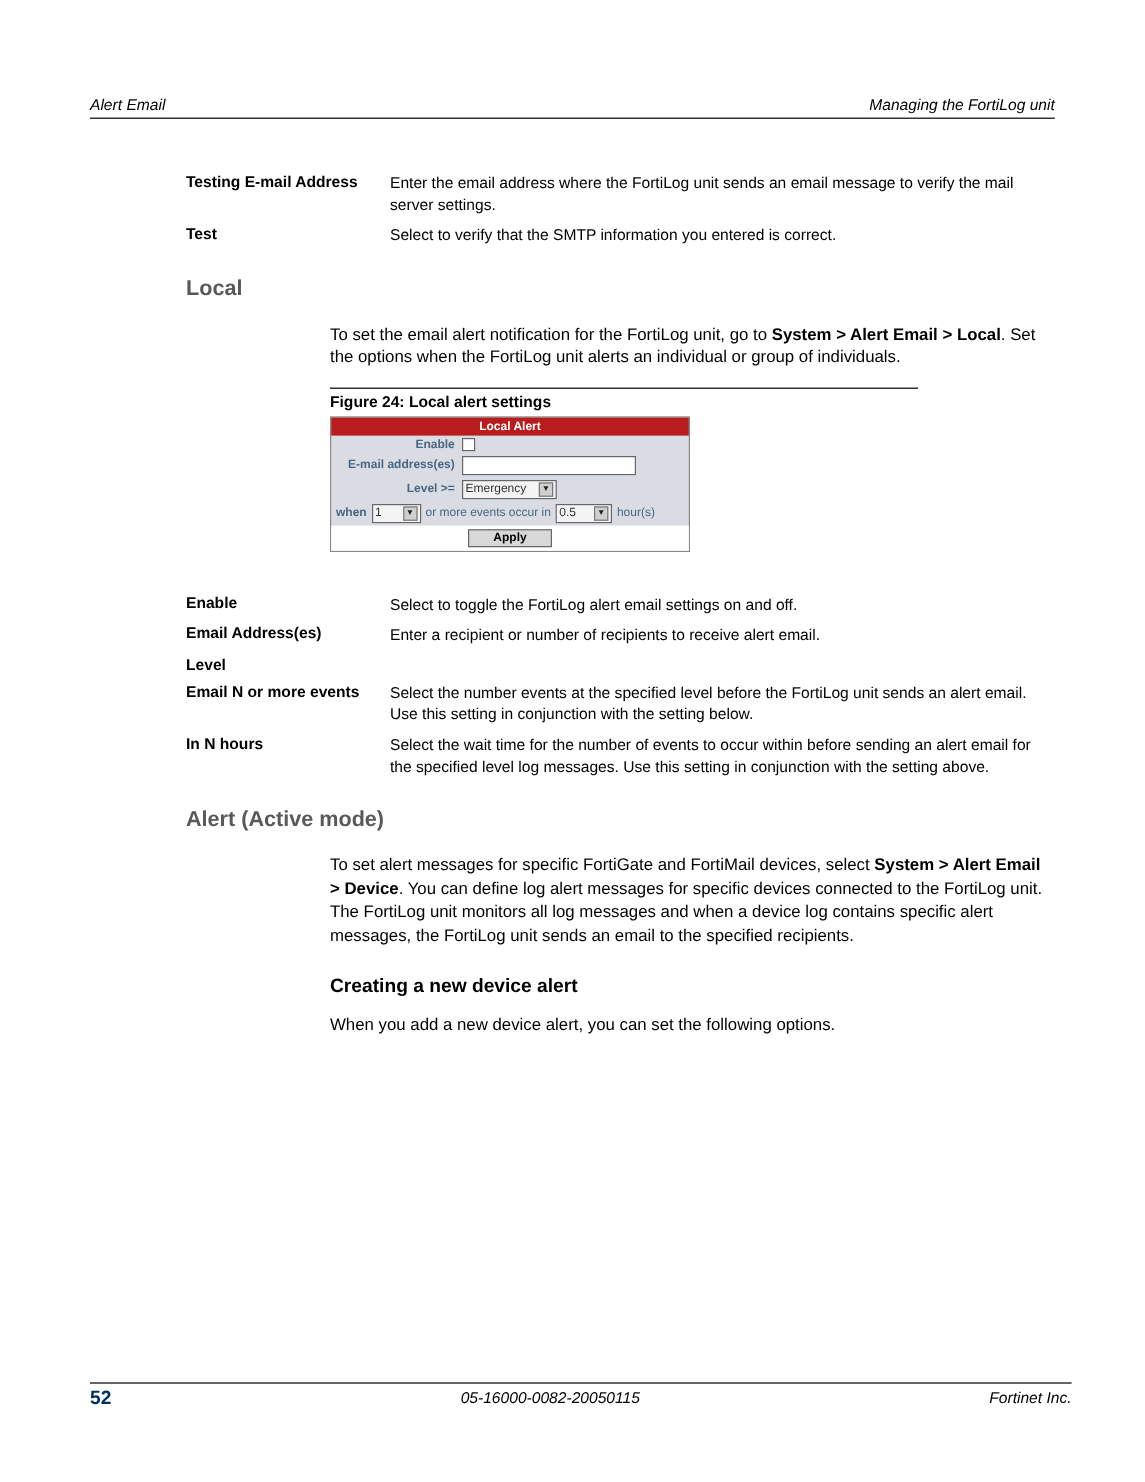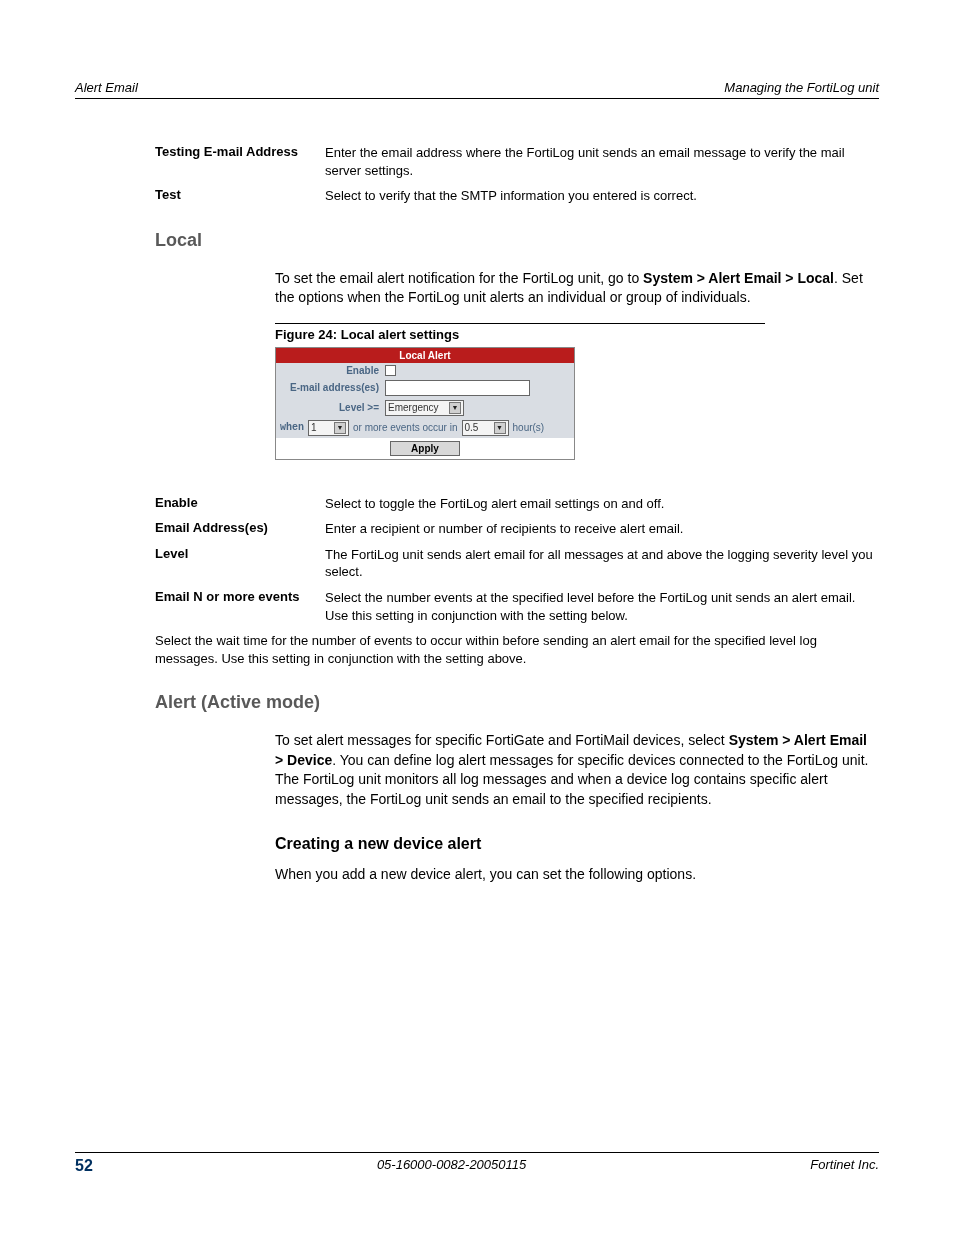--- a/index.html
+++ b/index.html
@@ -151,21 +151,21 @@
       border: 1px solid #666;
       background: #d8d8d8;
       padding: 1px 20px;
       font-size: 10px;
       font-weight: bold;
     }
     .footer-row {
       position: absolute;
       bottom: 60px;
       left: 75px;
-      right: 75px;
+      right: 61px;
       display: flex;
       justify-content: space-between;
       font-size: 13px;
       border-top: 1px solid #000;
       padding-top: 4px;
     }
     .page-num {
       font-weight: bold;
       color: #003060;
       font-size: 16px;
@@ -218,21 +218,21 @@
       <span class="ss-input" style="width:145px;"></span>
     </div>
     <div class="ss-row">
       <span class="ss-label">Level &gt;=</span>
       <span class="ss-select">
         <span style="width:58px;display:inline-block;">Emergency</span>
         <span class="ss-select-arrow">▼</span>
       </span>
     </div>
     <div class="ss-row" style="justify-content:flex-start;">
-      <span style="margin-right:4px;font-family:Liberation Mono, monospace;">when</span>
+      <span style="margin-right:4px;">when</span>
       <span class="ss-select">
         <span style="width:20px;display:inline-block;">1</span>
         <span class="ss-select-arrow">▼</span>
       </span>
       <span style="margin:0 4px;font-weight:normal;color:#4a6684;">or more events occur in</span>
       <span class="ss-select">
         <span style="width:26px;display:inline-block;">0.5</span>
         <span class="ss-select-arrow">▼</span>
       </span>
       <span style="margin-left:4px;font-weight:normal;color:#4a6684;">hour(s)</span>
@@ -246,27 +246,27 @@
     <div class="def-row">
       <div class="def-term">Enable</div>
       <div class="def-desc">Select to toggle the FortiLog alert email settings on and off.</div>
     </div>
     <div class="def-row">
       <div class="def-term">Email Address(es)</div>
       <div class="def-desc">Enter a recipient or number of recipients to receive alert email.</div>
     </div>
     <div class="def-row">
       <div class="def-term">Level</div>
-      <div class="def-desc">The FortiLog unit sends alert email for all messages at and above the logging severity level you select.</div>
     </div>
     <div class="def-row">
       <div class="def-term">Email N or more events</div>
       <div class="def-desc">Select the number events at the specified level before the FortiLog unit sends an alert email. Use this setting in conjunction with the setting below.</div>
     </div>
     <div class="def-row">
+      <div class="def-term">In N hours</div>
       <div class="def-desc">Select the wait time for the number of events to occur within before sending an alert email for the specified level log messages. Use this setting in conjunction with the setting above.</div>
     </div>
   </div>
 
   <h2 class="section">Alert (Active mode)</h2>
 
   <p class="para">
     <span>To set alert messages for specific FortiGate and FortiMail devices, select </span><b>System &gt; Alert Email &gt; Device</b><span>. You can define log alert messages for specific devices connected to the FortiLog unit. The FortiLog unit monitors all log messages and when a device log contains specific alert messages, the FortiLog unit sends an email to the specified recipients.</span>
   </p>
 

